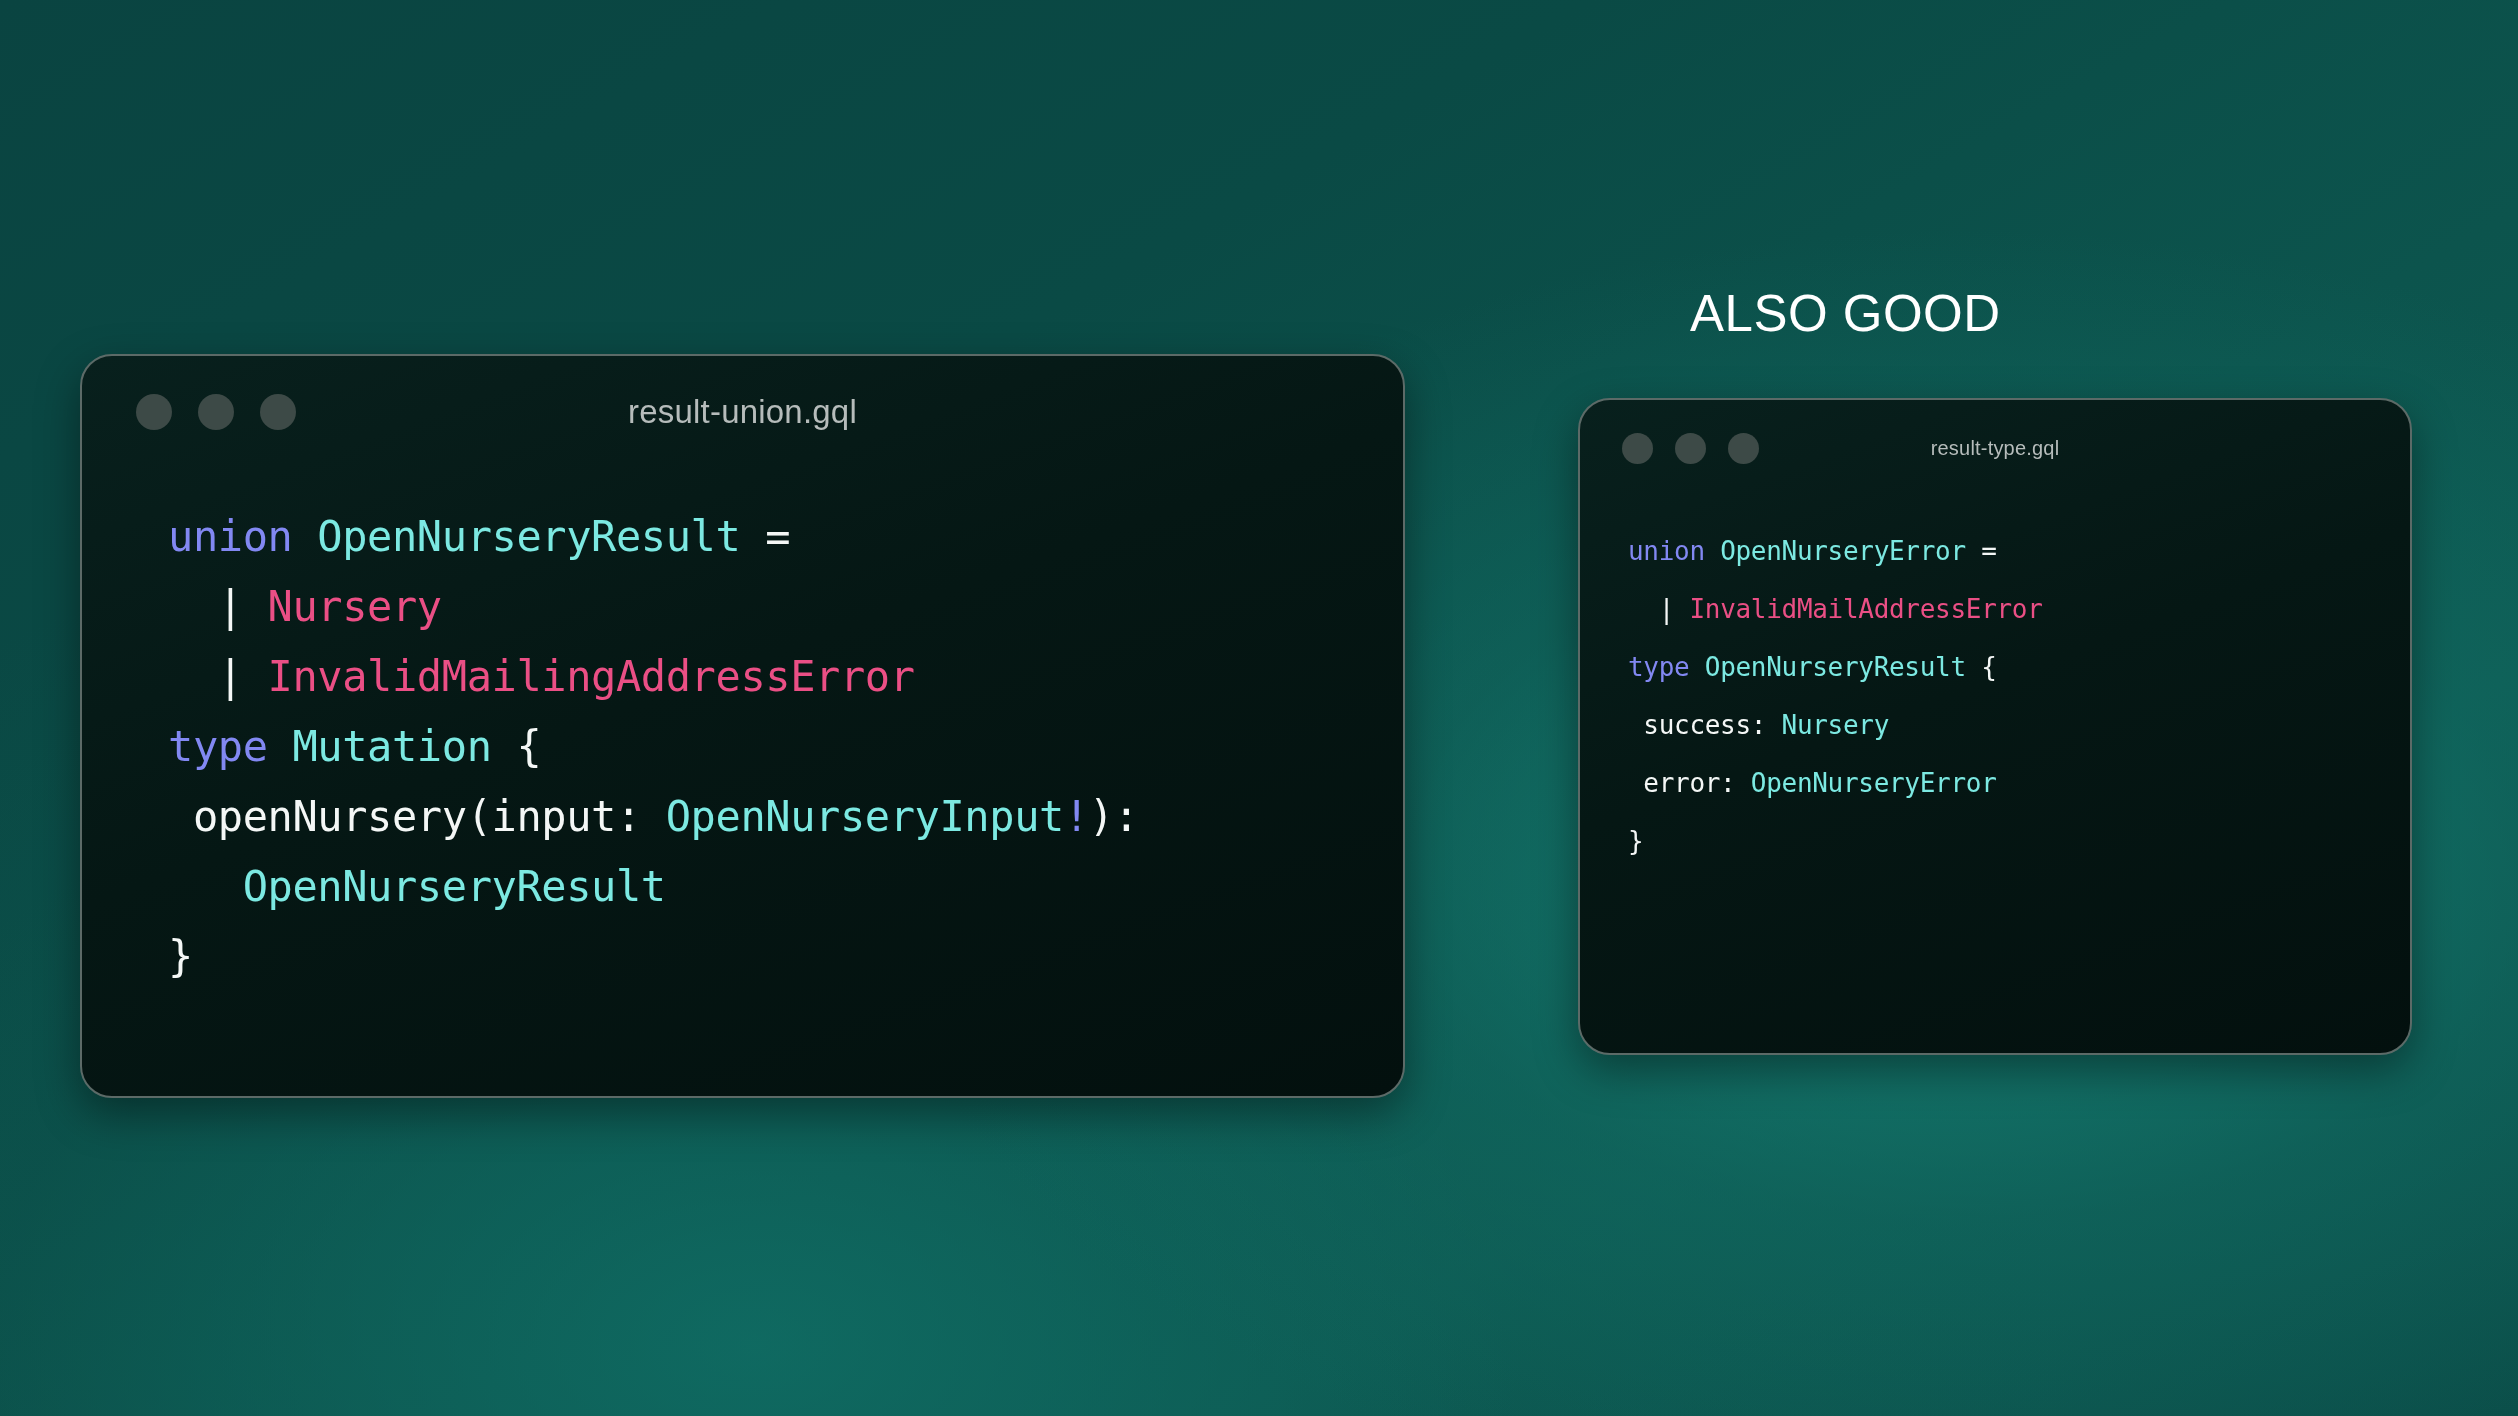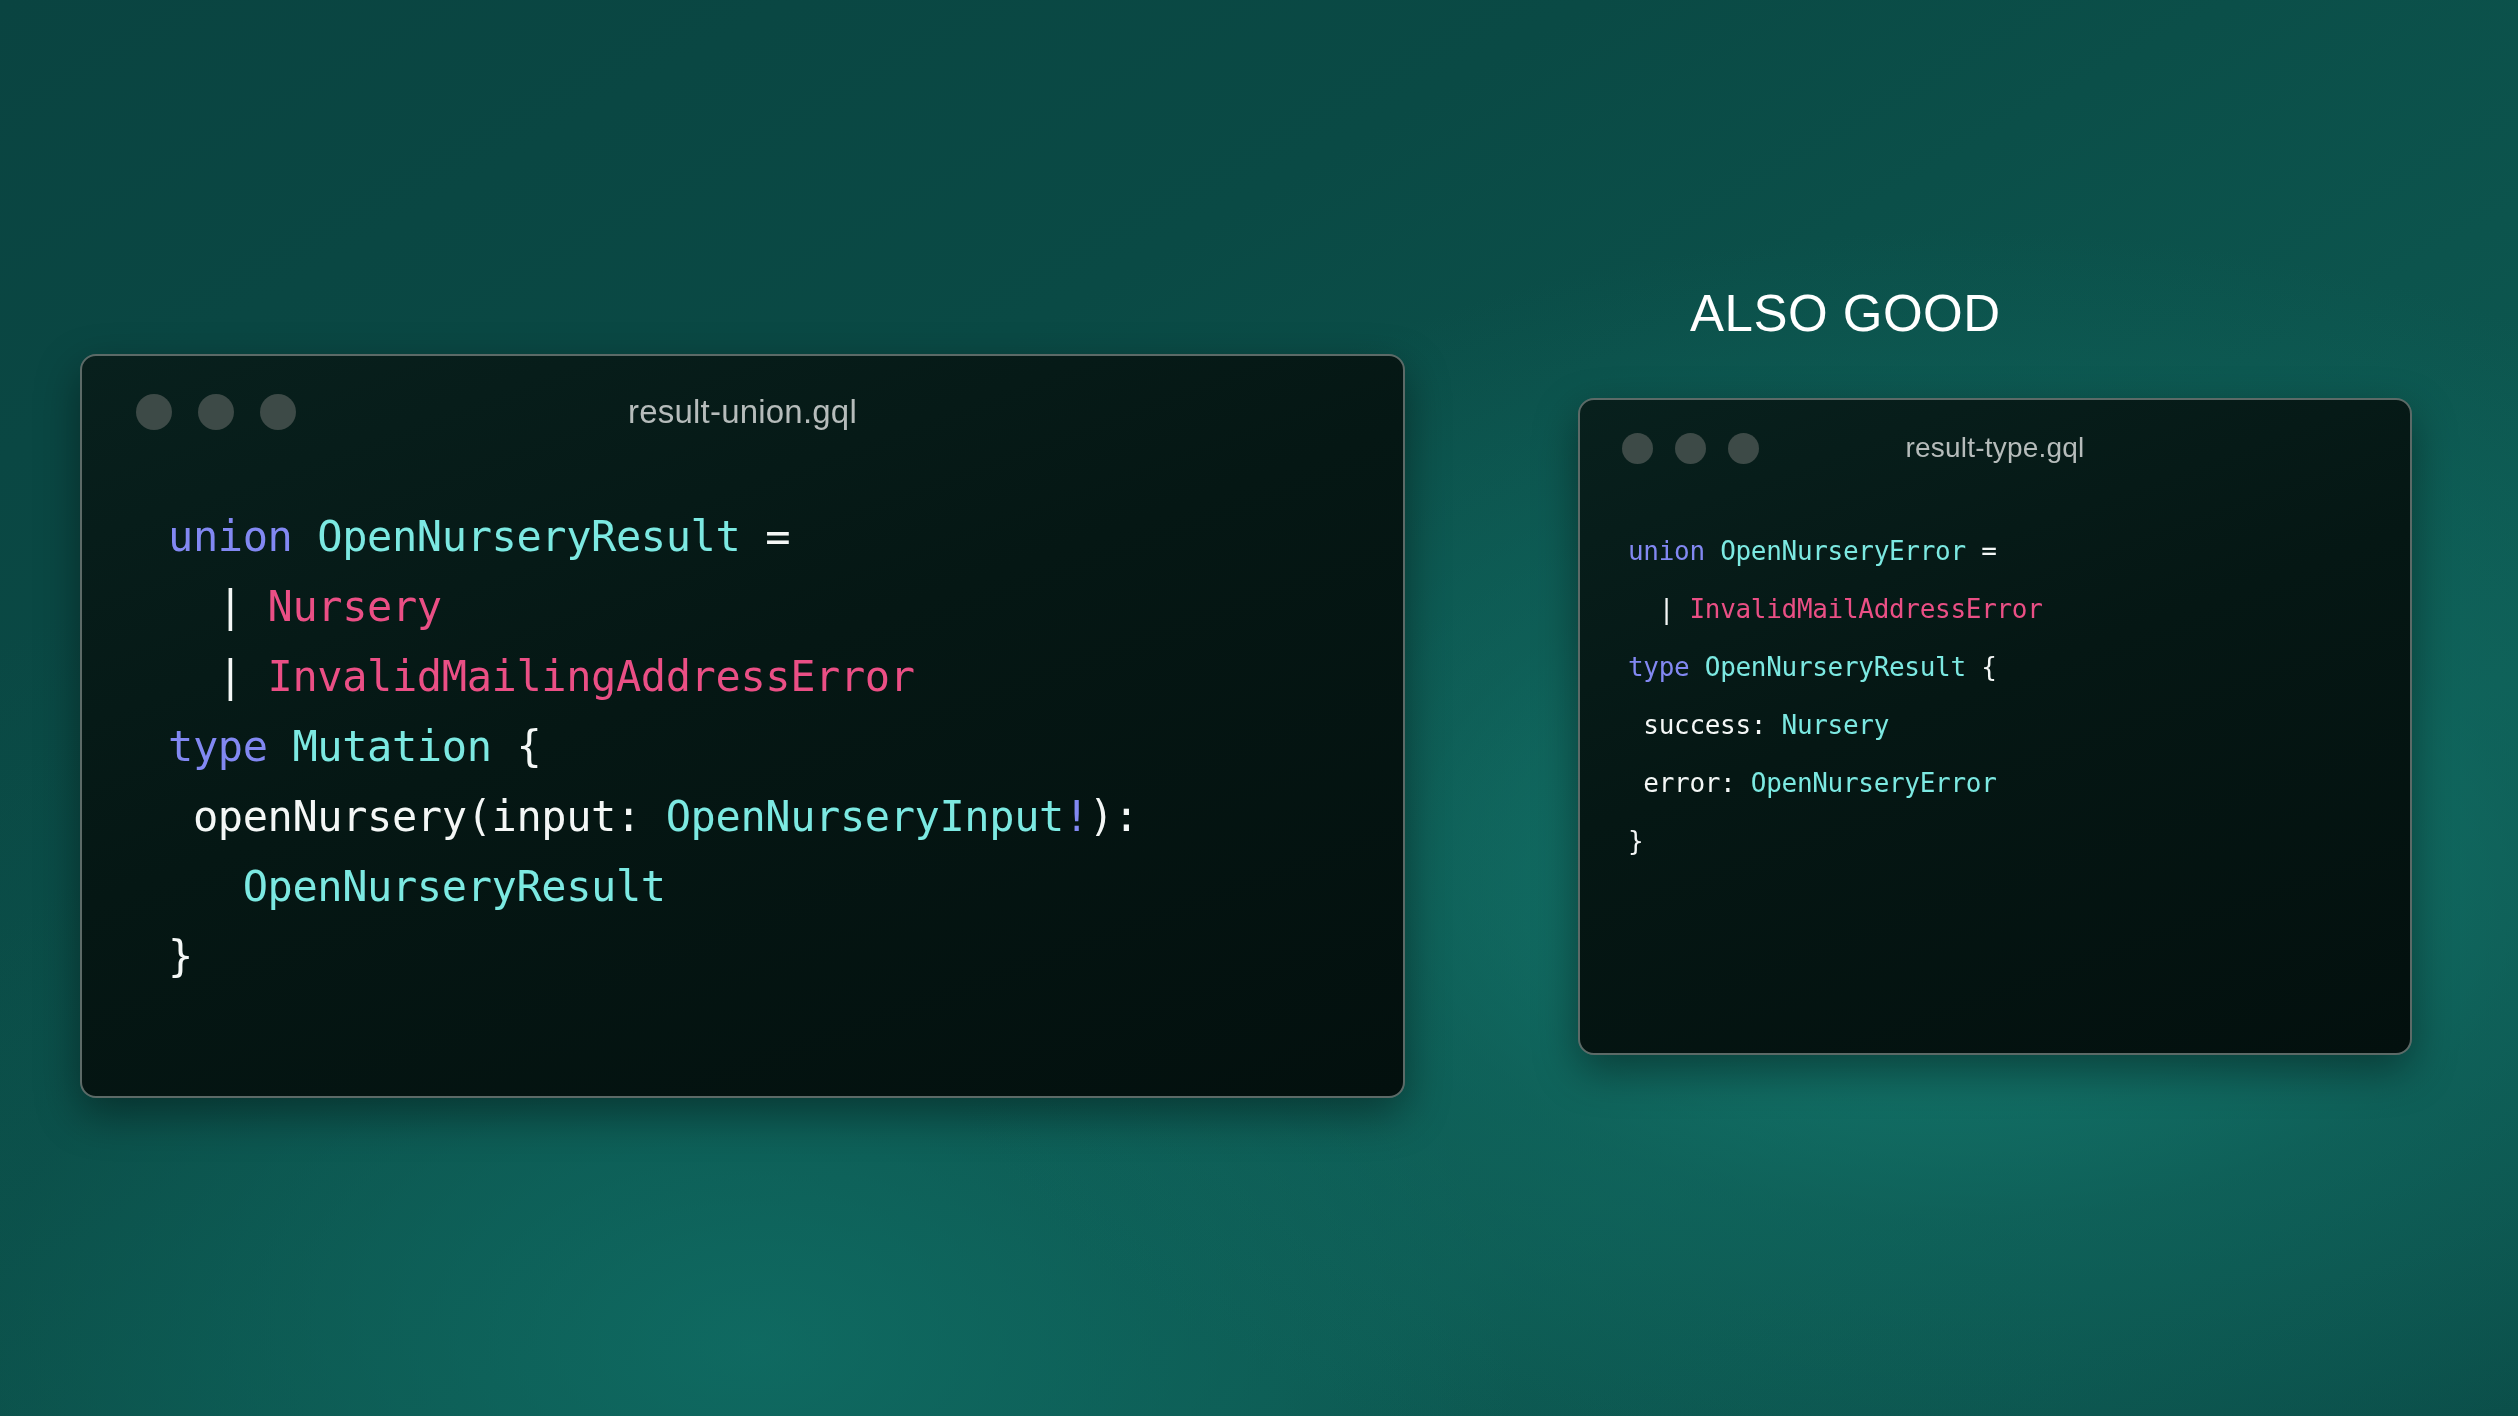--- a/index.html
+++ b/index.html
@@ -46,21 +46,21 @@
     top: 288px;
     font-size: 51px;
     text-align: center;
   }
 
   
   .code-window {
     position: absolute;
     background: linear-gradient(160deg, #08201d 0%, #051714 45%, #03100e 100%);
     border: 2px solid #5c6a67;
-    border-radius: 16px;
+    border-radius: 32px;
     box-shadow: 0 16px 44px rgba(0,0,0,0.40);
     box-sizing: border-box;
     overflow: hidden;
   }
   #window-good {
     left: 80px;
     top: 354px;
     width: 1325px;
     height: 744px;
   }
@@ -97,21 +97,21 @@
   .filename {
     position: absolute;
     left: 0; right: 0;
     text-align: center;
     color: #b6bcbb;
     font-family: "Liberation Sans", sans-serif;
     font-weight: 400;
     pointer-events: none;
   }
   #window-good .filename { font-size: 33px; letter-spacing: 0.2px; }
-  #window-also-good .filename { font-size: 28px; letter-spacing: 0.2px; }
+  #window-also-good .filename { font-size: 20px; letter-spacing: 0.2px; }
 
   .code {
     font-family: "DejaVu Sans Mono", monospace;
     color: #f2f5f4;
     white-space: pre;
   }
   #window-good .code {
     padding: 34px 0 0 86px;
     font-size: 42px;
     line-height: 70px;

